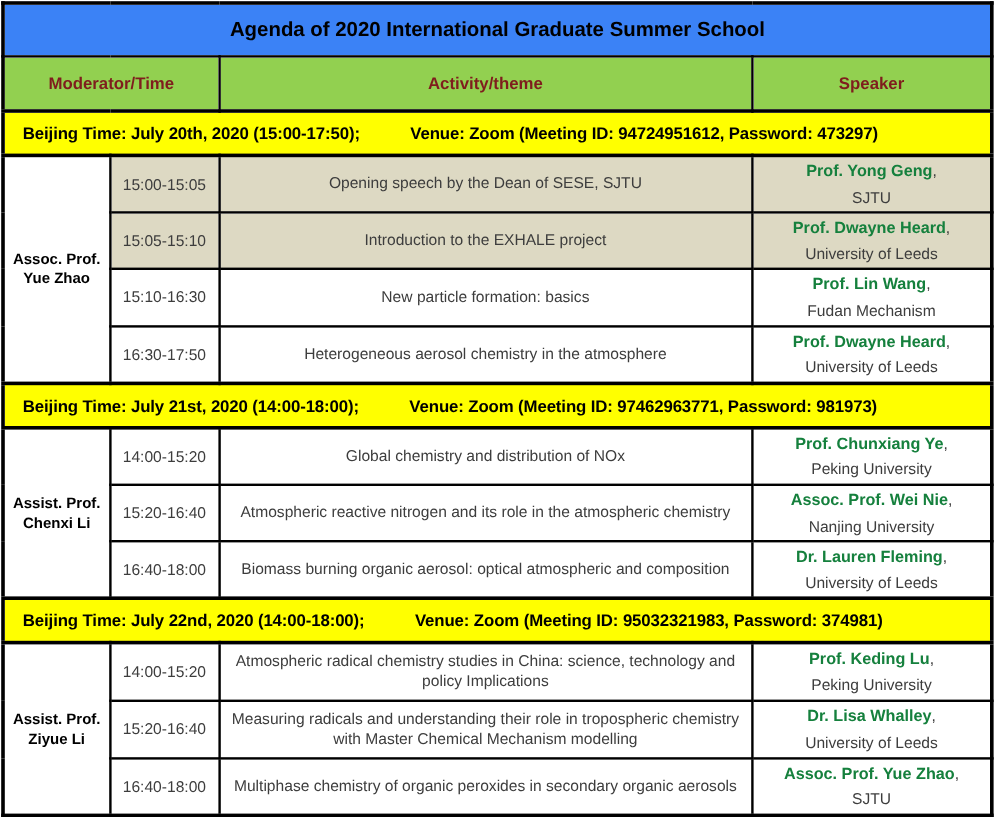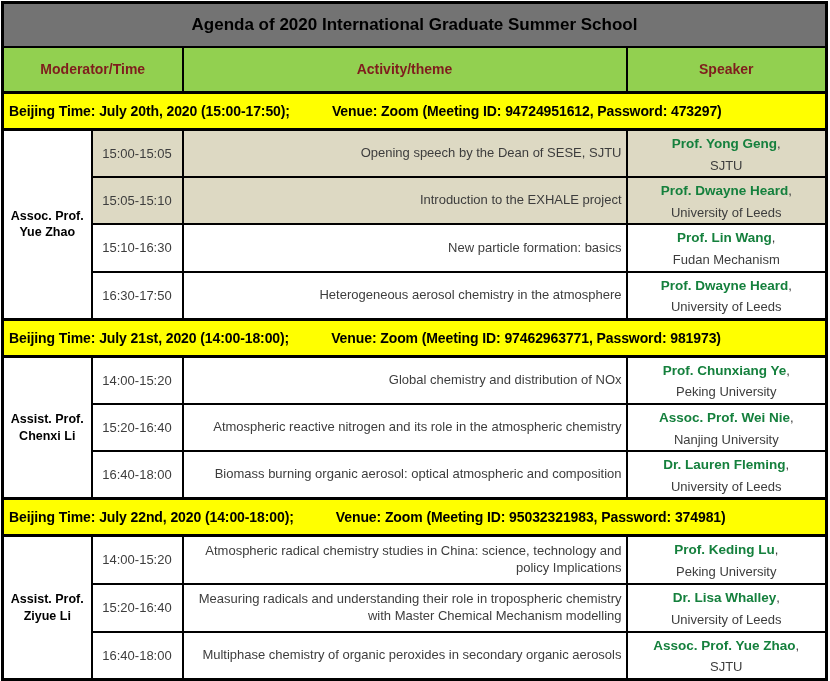--- a/index.html
+++ b/index.html
@@ -8,21 +8,21 @@
   table.agenda {
     border-collapse: collapse;
     table-layout: fixed;
     width: 824px;
     margin: 1px;
     border: 3px solid #000;
   }
   td { border: 2px solid #000; overflow: hidden; }
 
   tr.title-row td {
-    background: #737373;
+    background: #3b82f6;
     font-size: 17px;
     font-weight: bold;
     color: #000;
     text-align: center;
     vertical-align: middle;
   }
   tr.head-row td {
     background: #92d050;
     font-size: 14px;
     font-weight: bold;
@@ -30,21 +30,21 @@
     text-align: center;
     vertical-align: middle;
   }
   tr.day-row td {
     background: #ffff00;
     font-size: 14px;
     font-weight: bold;
     color: #000;
     text-align: left;
     vertical-align: middle;
-    padding-left: 5px;
+    padding-left: 15px;
     white-space: nowrap;
     letter-spacing: -0.1px;
     border-top: 3px solid #000;
     border-bottom: 3px solid #000;
   }
   .venue-part { margin-left: 42px; }
 
   td.mod {
     background: #ffffff;
     font-size: 12.5px;
@@ -58,21 +58,21 @@
   td.time {
     font-size: 13px;
     color: #3d3d3d;
     text-align: center;
     vertical-align: middle;
     white-space: nowrap;
   }
   td.act {
     font-size: 13px;
     color: #3d3d3d;
-    text-align: right;
+    text-align: center;
     vertical-align: middle;
     padding: 2px 4px;
     line-height: 1.3;
   }
   td.spk {
     text-align: center;
     vertical-align: middle;
     line-height: 1.35;
     padding: 1px 2px;
   }

